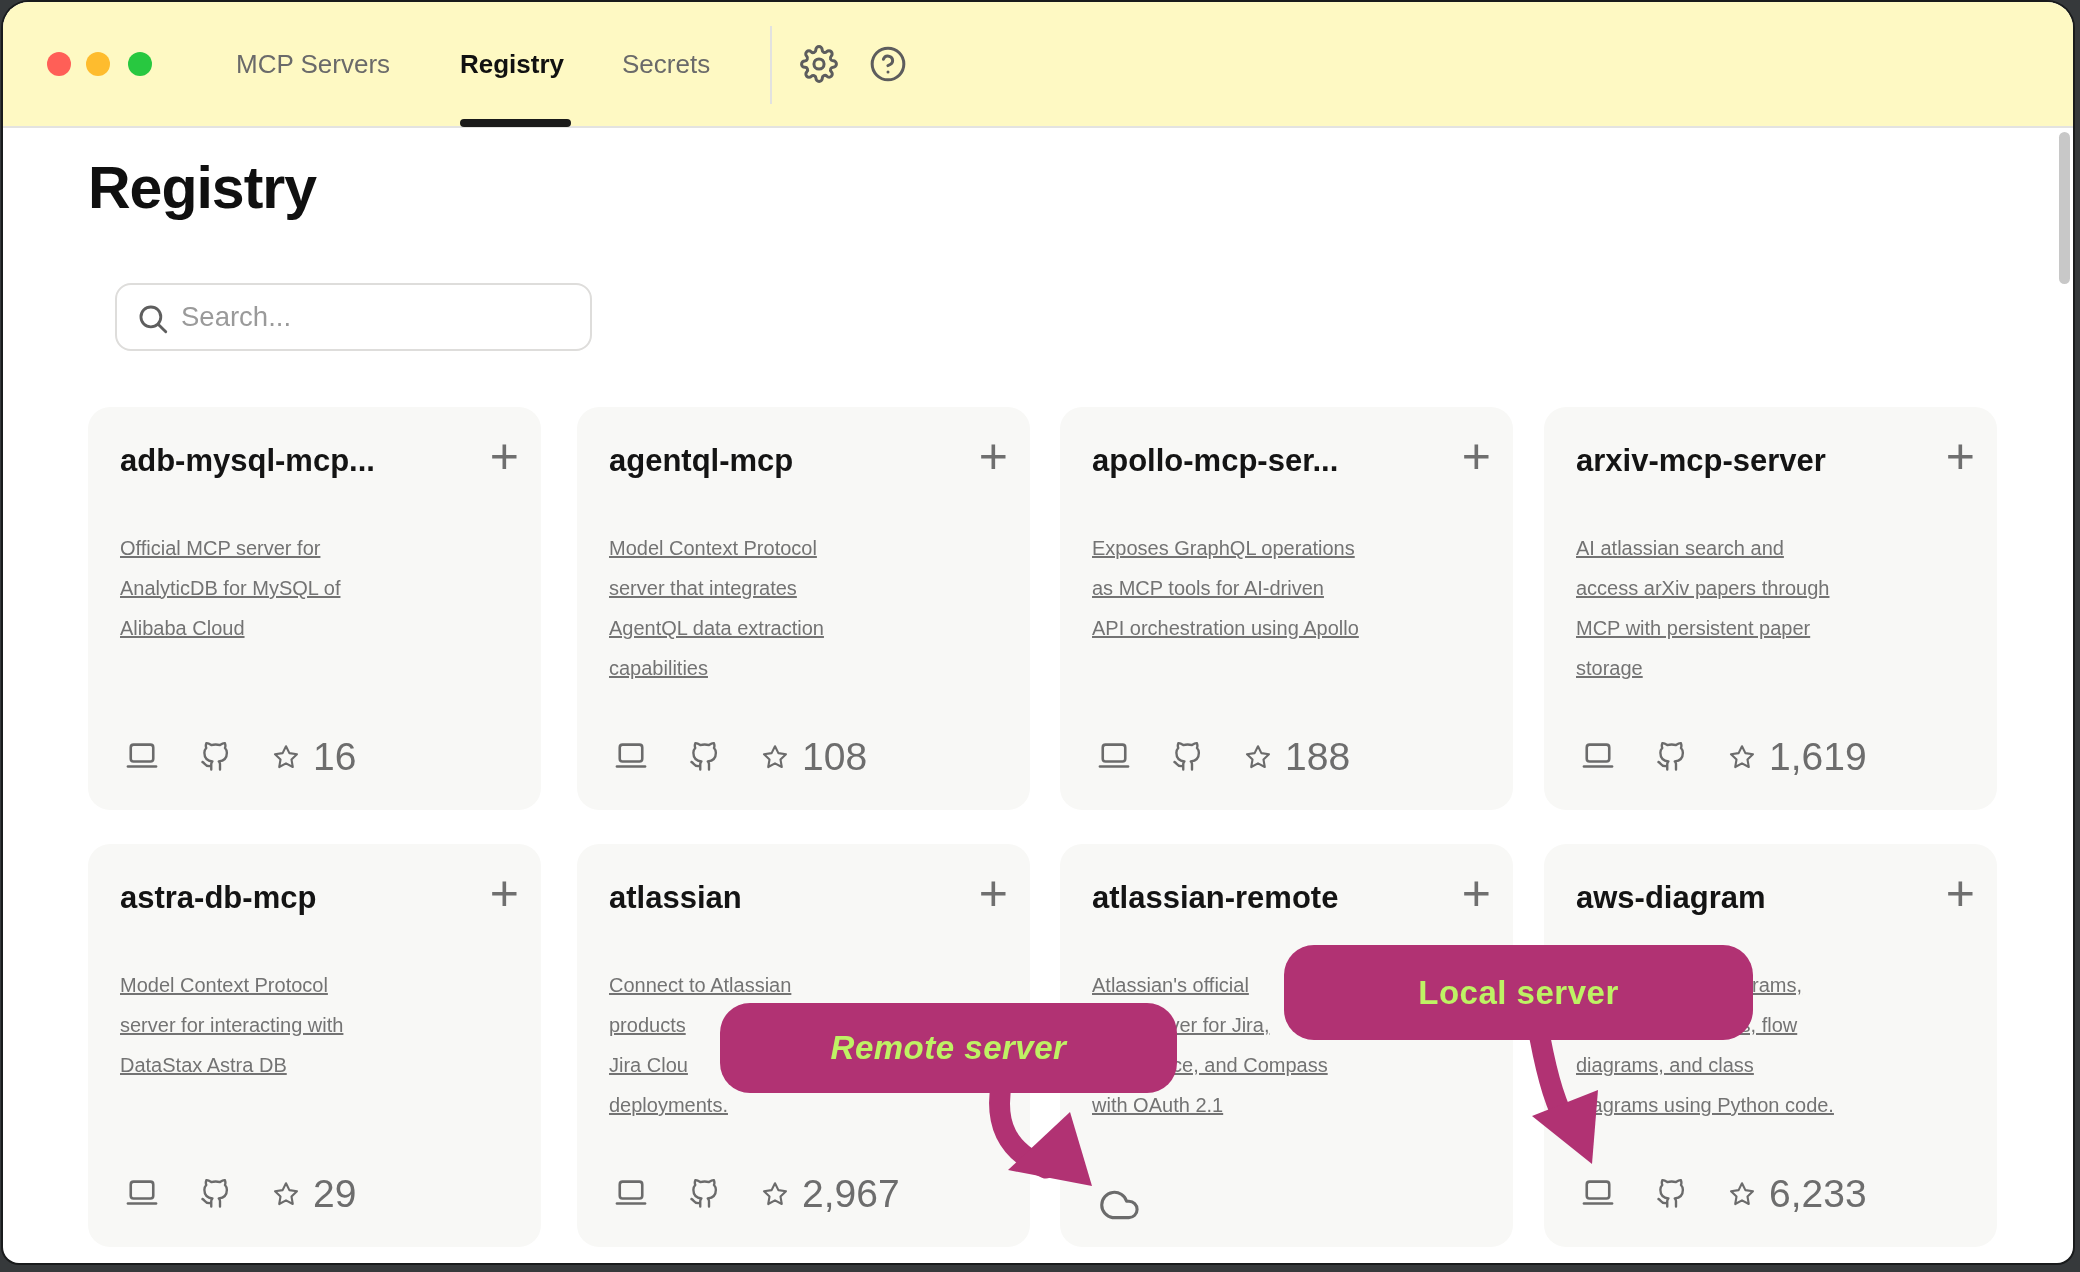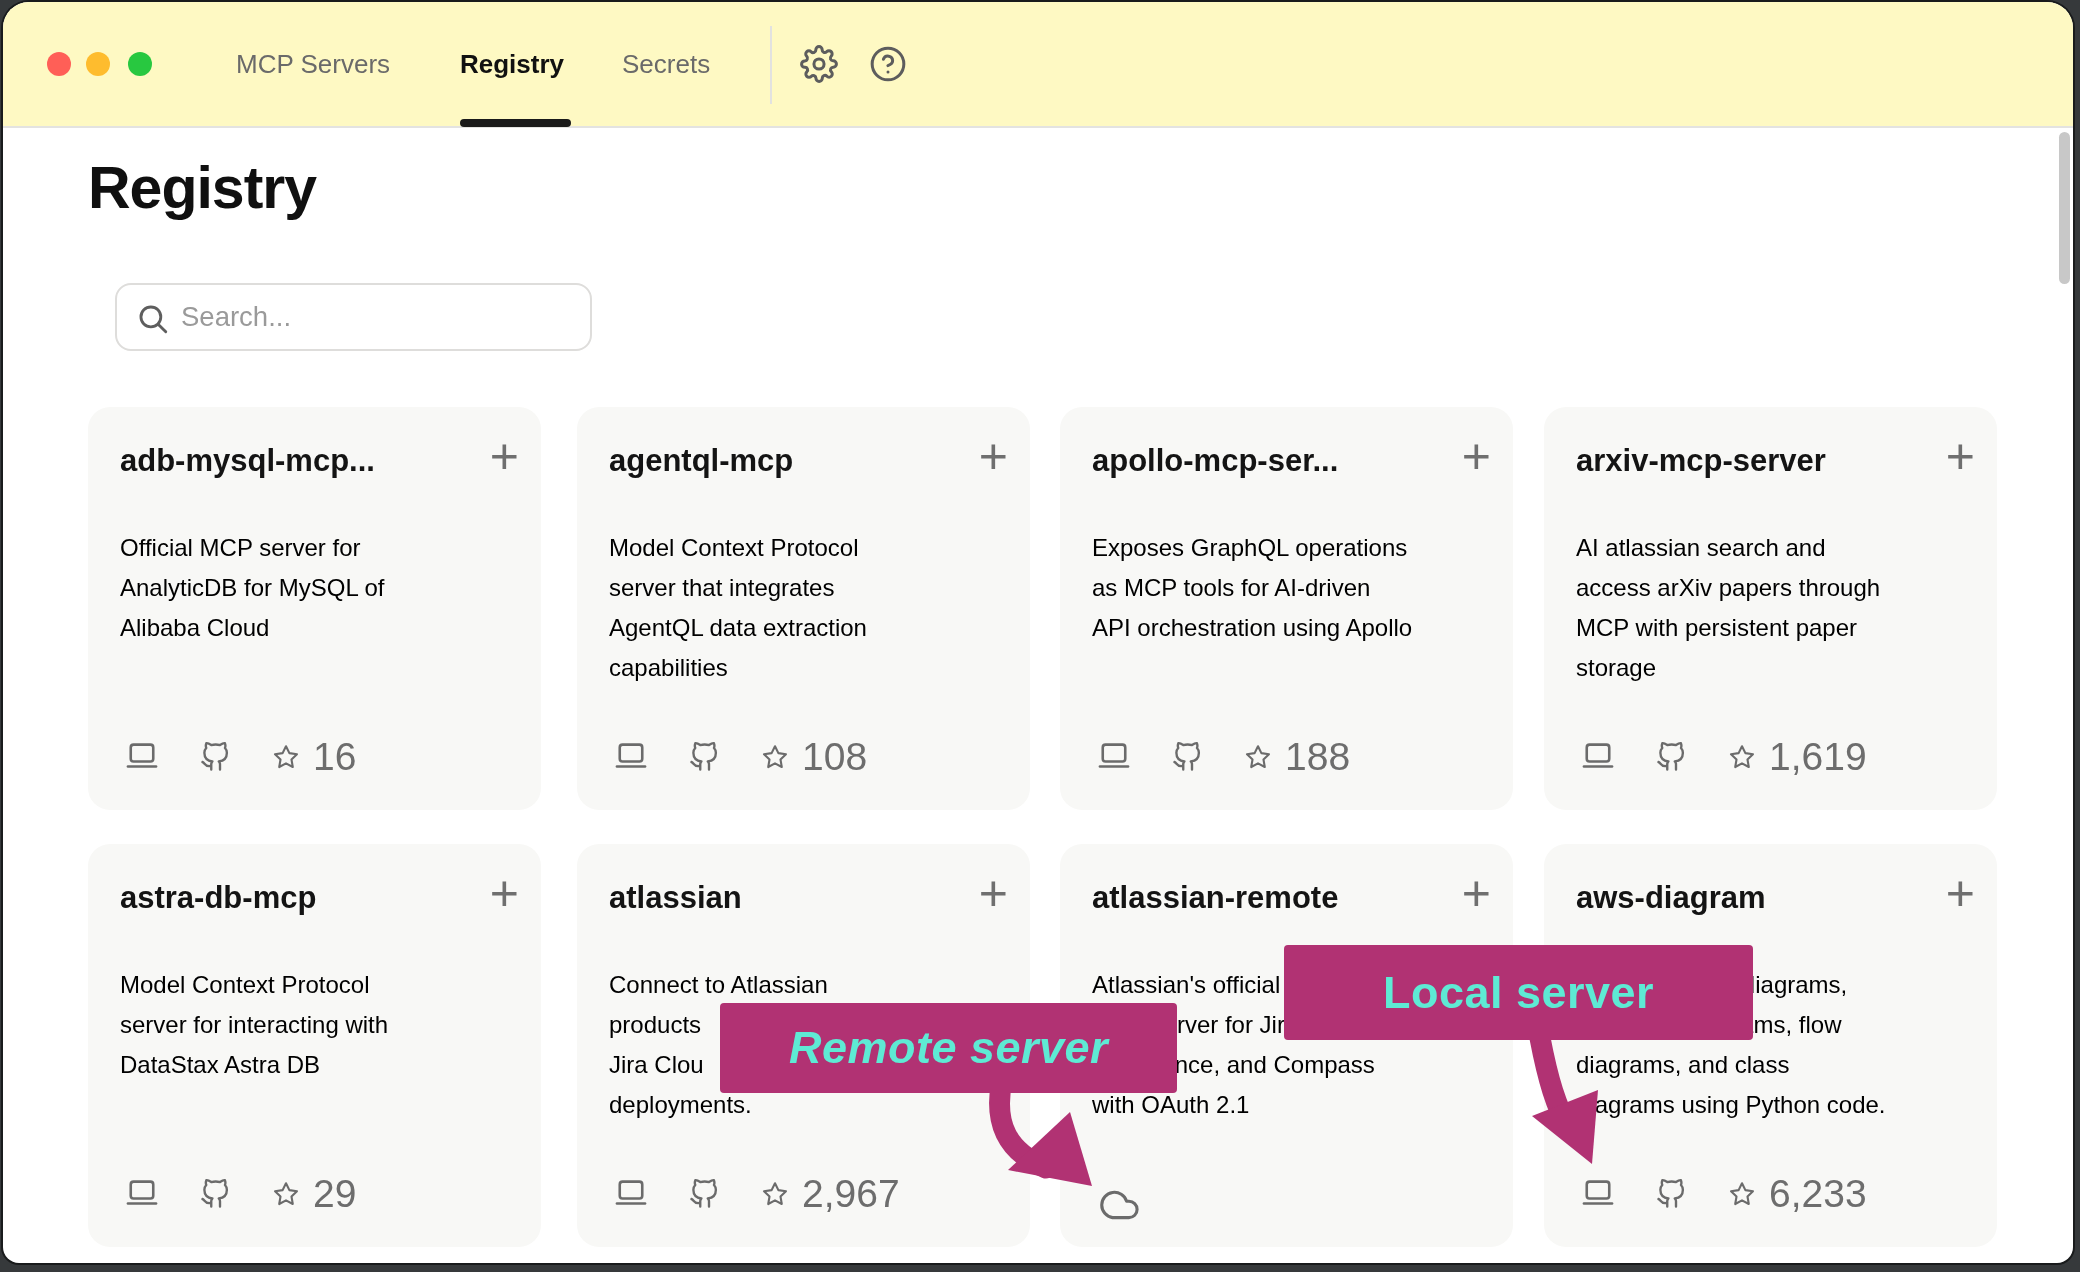--- a/index.html
+++ b/index.html
@@ -58,35 +58,35 @@
     background:#f8f8f6; border-radius:22px;
   }
   .card-title {
     position:absolute; left:32px; top:36px; font-size:31px; font-weight:700;
     color:#141414; white-space:nowrap; max-width:356px; overflow:hidden;
   }
   .card-add {
     position:absolute; right:22px; top:24px; background:none; border:none;
     font-size:50px; font-weight:400; color:#6f6f6f; line-height:1; font-family:inherit;
   }
-  .card-desc { position:absolute; left:32px; top:121px; font-size:24px; line-height:40px; color:#000000; }
+  .card-desc { position:absolute; left:32px; top:121px; font-size:20px; line-height:40px; color:#737373;text-decoration:underline; }
   .card-desc div { white-space:nowrap; }
   .card-footer { position:absolute; left:36px; top:330px; height:40px; display:flex; align-items:center; color:#6b6b6b; }
   .ic { display:inline-flex; align-items:center; }
   .ic svg { display:block; }
   .ic-laptop { margin-right:40px; }
   .ic-github { margin-right:42px; }
   .ic-star   { margin-right:13px; }
   .star-count { font-size:39px; color:#6d6d6d; }
   .ic-cloud { transform:translateY(10px); }
   
   #arrow-layer { position:absolute; left:0; top:0; width:2080px; height:1272px; pointer-events:none; z-index:30; }
   .callout {
     position:absolute; z-index:31; display:flex; align-items:center; justify-content:center;
-    border-radius:4px; color:#5eead4; font-size:45px; font-weight:700; letter-spacing:.5px;
+    border-radius:30px; color:#bef264; font-size:33px; font-weight:700; letter-spacing:.5px;
   }
   #remote-badge { left:720px; top:1003px; width:457px; height:90px; }
   #local-badge  { left:1284px; top:945px; width:469px; height:95px; }
   
   .scroll-thumb {
     position:absolute; left:2056px; top:130px; width:11px; height:152px;
     background:#c8c8c8; border-radius:6px;
   }
 </style>
 </head>

